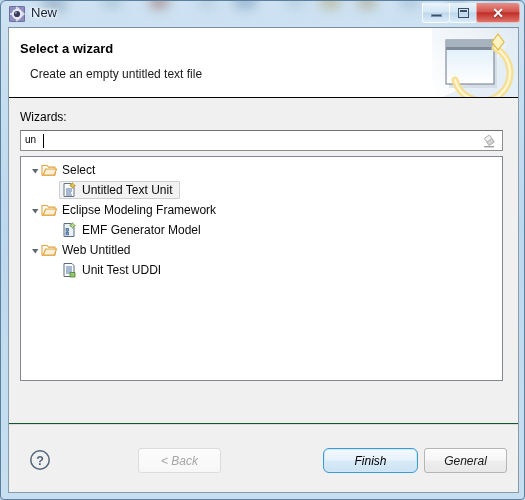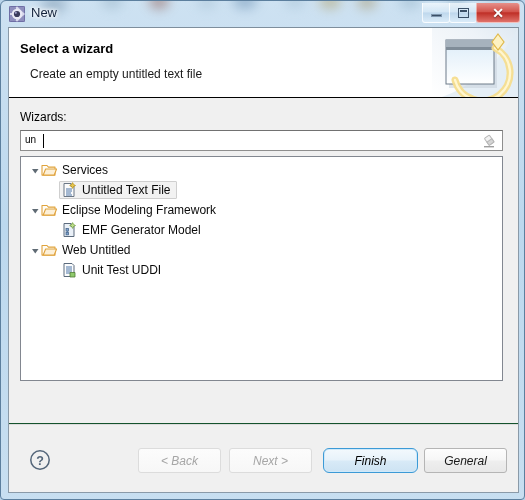--- a/index.html
+++ b/index.html
@@ -434,41 +434,41 @@
               <svg width="9" height="9" viewBox="0 0 9 9">
                   <path d="M1 3 L7.5 3 L4.25 7.5 Z" fill="#5f6a74"></path>
                 </svg>
             </span>
             <span class="tree-icon">
               <svg width="16" height="16" viewBox="0 0 16 16">
                 <path d="M1 3.5 h5 l1.4 1.6 h6.6 v8 h-13 z" fill="#fffdf6" stroke="#e0a33d" stroke-width="1.1" stroke-linejoin="round"></path>
                 <path d="M2.2 13 l2.4 -6 h11 l-2.4 6 z" fill="#fdf0d8" stroke="#e0a33d" stroke-width="1.1" stroke-linejoin="round"></path>
               </svg>
             </span>
-            <span class="tree-label">Services</span>
+            <span class="tree-label">Select</span>
           </div>
 
           <div class="tree-row child">
             <span class="sel-wrap">
               <span class="tree-icon">
                 <svg width="16" height="16" viewBox="0 0 16 16">
                   <path d="M3 1.5 h7 l3 3 v10 h-10 z" fill="#fbfbfb" stroke="#6b7785" stroke-width="1"></path>
                   <path d="M10 1.5 v3 h3" fill="#dfe6ee" stroke="#6b7785" stroke-width="1"></path>
                   <g stroke="#4f77a8" stroke-width="1">
                     <line x1="5" y1="7" x2="11" y2="7"></line>
                     <line x1="5" y1="9" x2="11" y2="9"></line>
                     <line x1="5" y1="11" x2="10" y2="11"></line>
                     <line x1="5" y1="13" x2="11" y2="13"></line>
                   </g>
                   <g fill="#e8c84e" stroke="#b98f12" stroke-width="0.7">
                     <path d="M11.6 0.6 l1 1.9 l1.9 1 l-1.9 1 l-1 1.9 l-1 -1.9 l-1.9 -1 l1.9 -1 z"></path>
                   </g>
                 </svg>
               </span>
-              <span class="tree-label">Untitled Text File</span>
+              <span class="tree-label">Untitled Text Unit</span>
             </span>
           </div>
 
           <div class="tree-row parent">
             <span class="twisty">
               <svg width="9" height="9" viewBox="0 0 9 9">
                   <path d="M1 3 L7.5 3 L4.25 7.5 Z" fill="#5f6a74"></path>
                 </svg>
             </span>
             <span class="tree-icon">
@@ -533,21 +533,20 @@
       <div class="buttonbar">
 
         <span class="help-icon">
           <svg width="22" height="22" viewBox="0 0 22 22">
             <circle cx="11" cy="11" r="9.2" fill="none" stroke="#536579" stroke-width="1.5"></circle>
             <text x="11" y="15.6" text-anchor="middle" font-family="'Liberation Sans', sans-serif" font-size="12.5" font-weight="bold" fill="#536579">?</text>
           </svg>
         </span>
 
         <button class="btn btn-back disabled">&lt; Back</button>
-        <button class="btn btn-next disabled">Next &gt;</button>
         <button class="btn btn-finish default">Finish</button>
         <button class="btn btn-cancel">General</button>
 
       </div>
 
     </div>
   </div>
 </div>
 
 </body></html>

